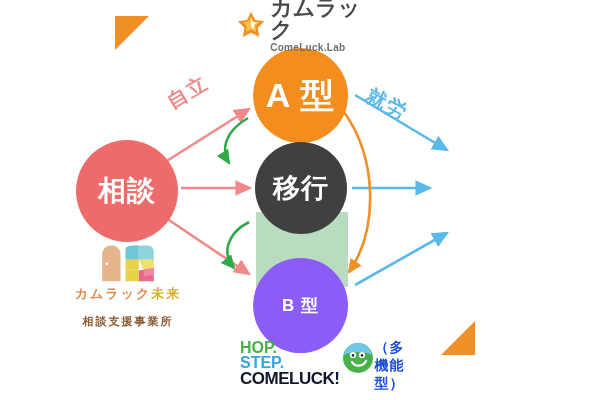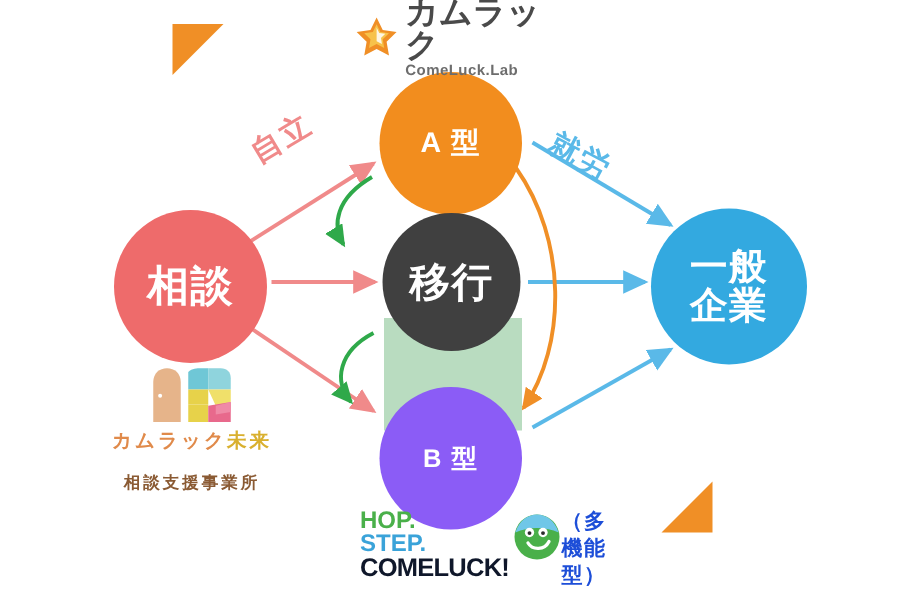--- a/index.html
+++ b/index.html
@@ -38,21 +38,21 @@
     z-index: 4;
   }
   #node-sodan {
     left: 76px; top: 140px; width: 102px; height: 102px;
     background: #ee6b6b;
     font-size: 28px;
   }
   #node-atype {
     left: 253px; top: 48px; width: 95px; height: 95px;
     background: #f28d1e;
-    font-size: 19px;
+    font-size: 34px;
   }
   #node-ikou {
     left: 255px; top: 142px; width: 92px; height: 92px;
     background: #404040;
     font-size: 27px;
   }
   #node-btype {
     left: 253px; top: 258px; width: 95px; height: 95px;
     background: #8b5cf6;
     font-size: 17px;
@@ -212,24 +212,20 @@
     <span>相談</span>
   </div>
   <div class="node" id="node-atype">
     <span>A 型</span>
   </div>
   <div class="node" id="node-ikou">
     <span>移行</span>
   </div>
   <div class="node" id="node-btype">
     <span>B 型</span>
-  </div>
-  <div class="node" id="node-kigyo">
-    <span class="ln">一般</span>
-    <span class="ln">企業</span>
   </div>
 
   <div class="edge-label" id="label-jiritsu">自立</div>
   <div class="edge-label" id="label-shuro">就労</div>
 
   <div id="brand-top">
     <svg width="34" height="34" viewBox="0 0 34 34">
       <path d="M17 2 L21.6 11.4 L32 12.9 L24.5 20.2 L26.3 30.5 L17 25.6 L7.7 30.5 L9.5 20.2 L2 12.9 L12.4 11.4 Z" fill="#f08f26"></path>
       <path d="M17 7 L19.8 12.9 L26.3 13.8 L21.6 18.4 L22.7 24.9 L17 21.8 L11.3 24.9 L12.4 18.4 L7.7 13.8 L14.2 12.9 Z" fill="#f7c24a"></path>
       <path d="M17 9.5 L19 13.6 L23.5 14.2 L20.3 17.4 L21 21.9 L17 19.8 Z" fill="#ffffff" opacity="0.85"></path>

